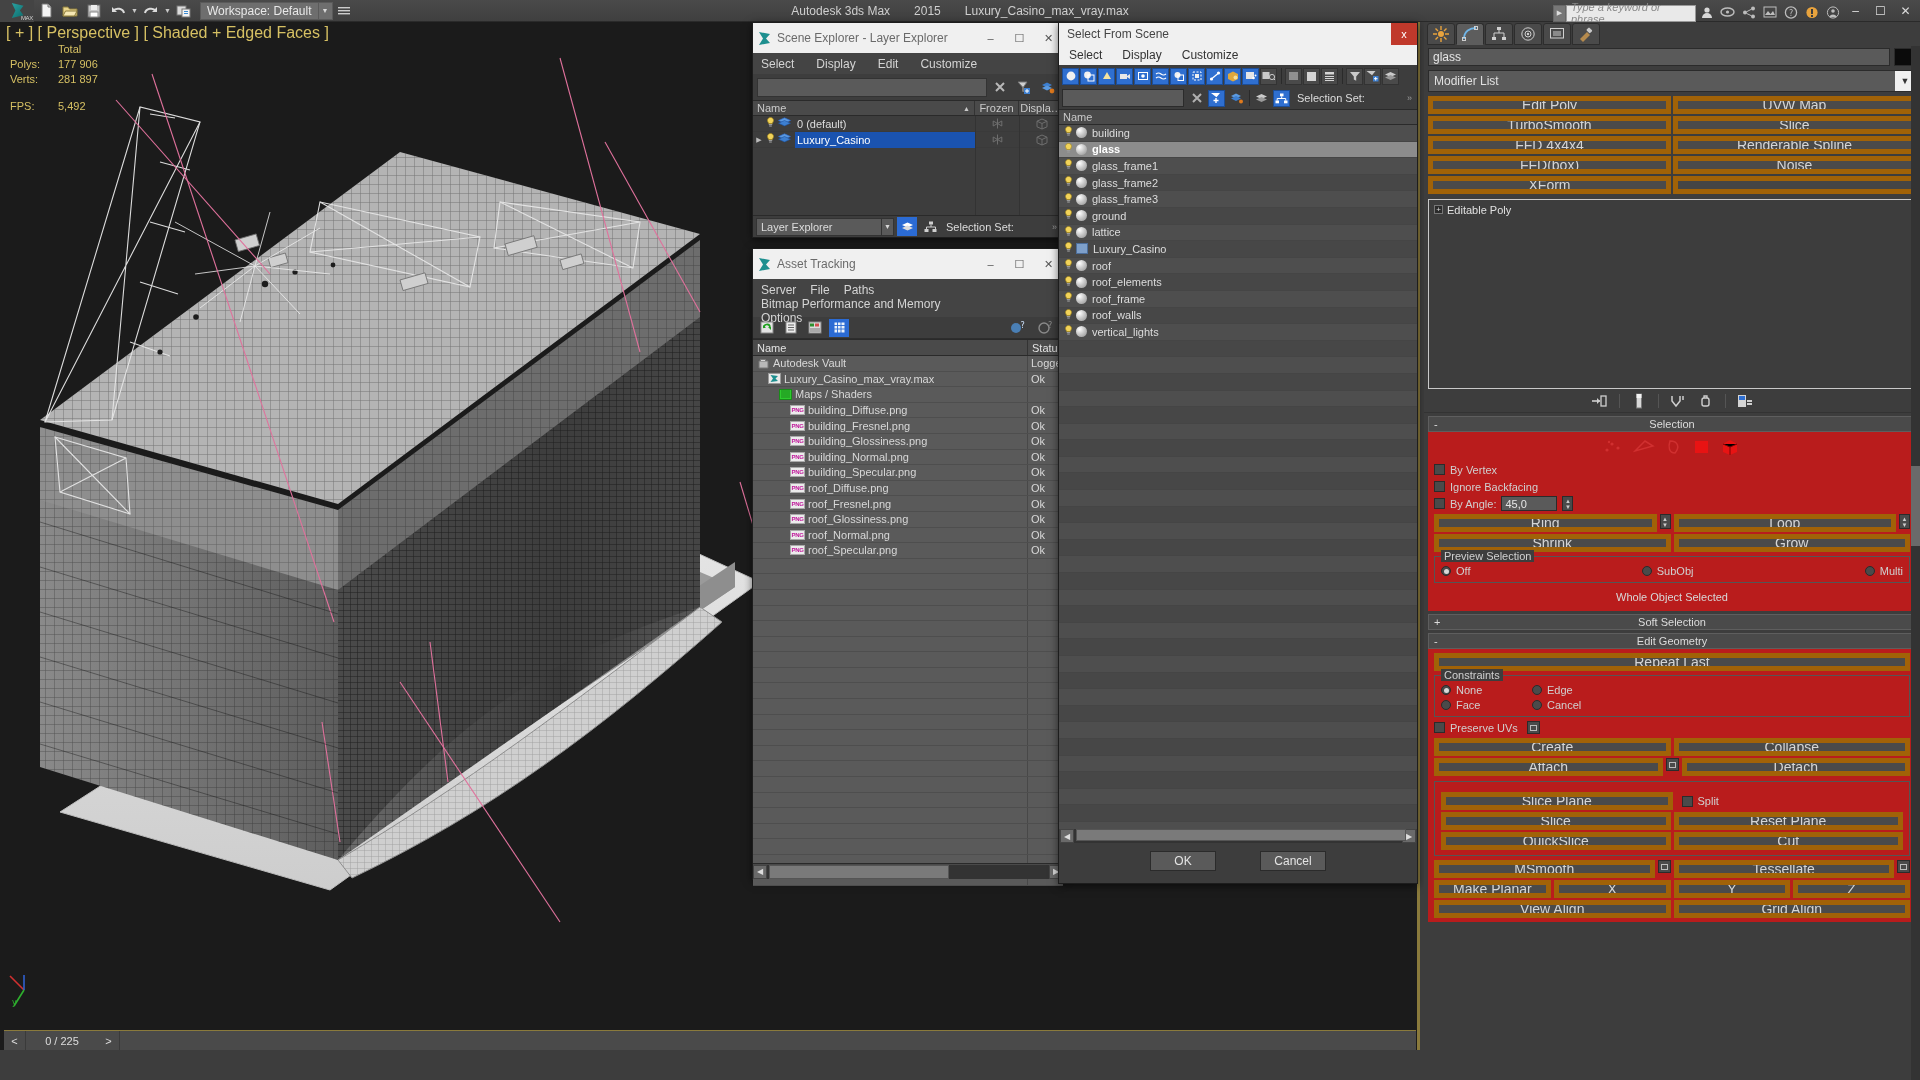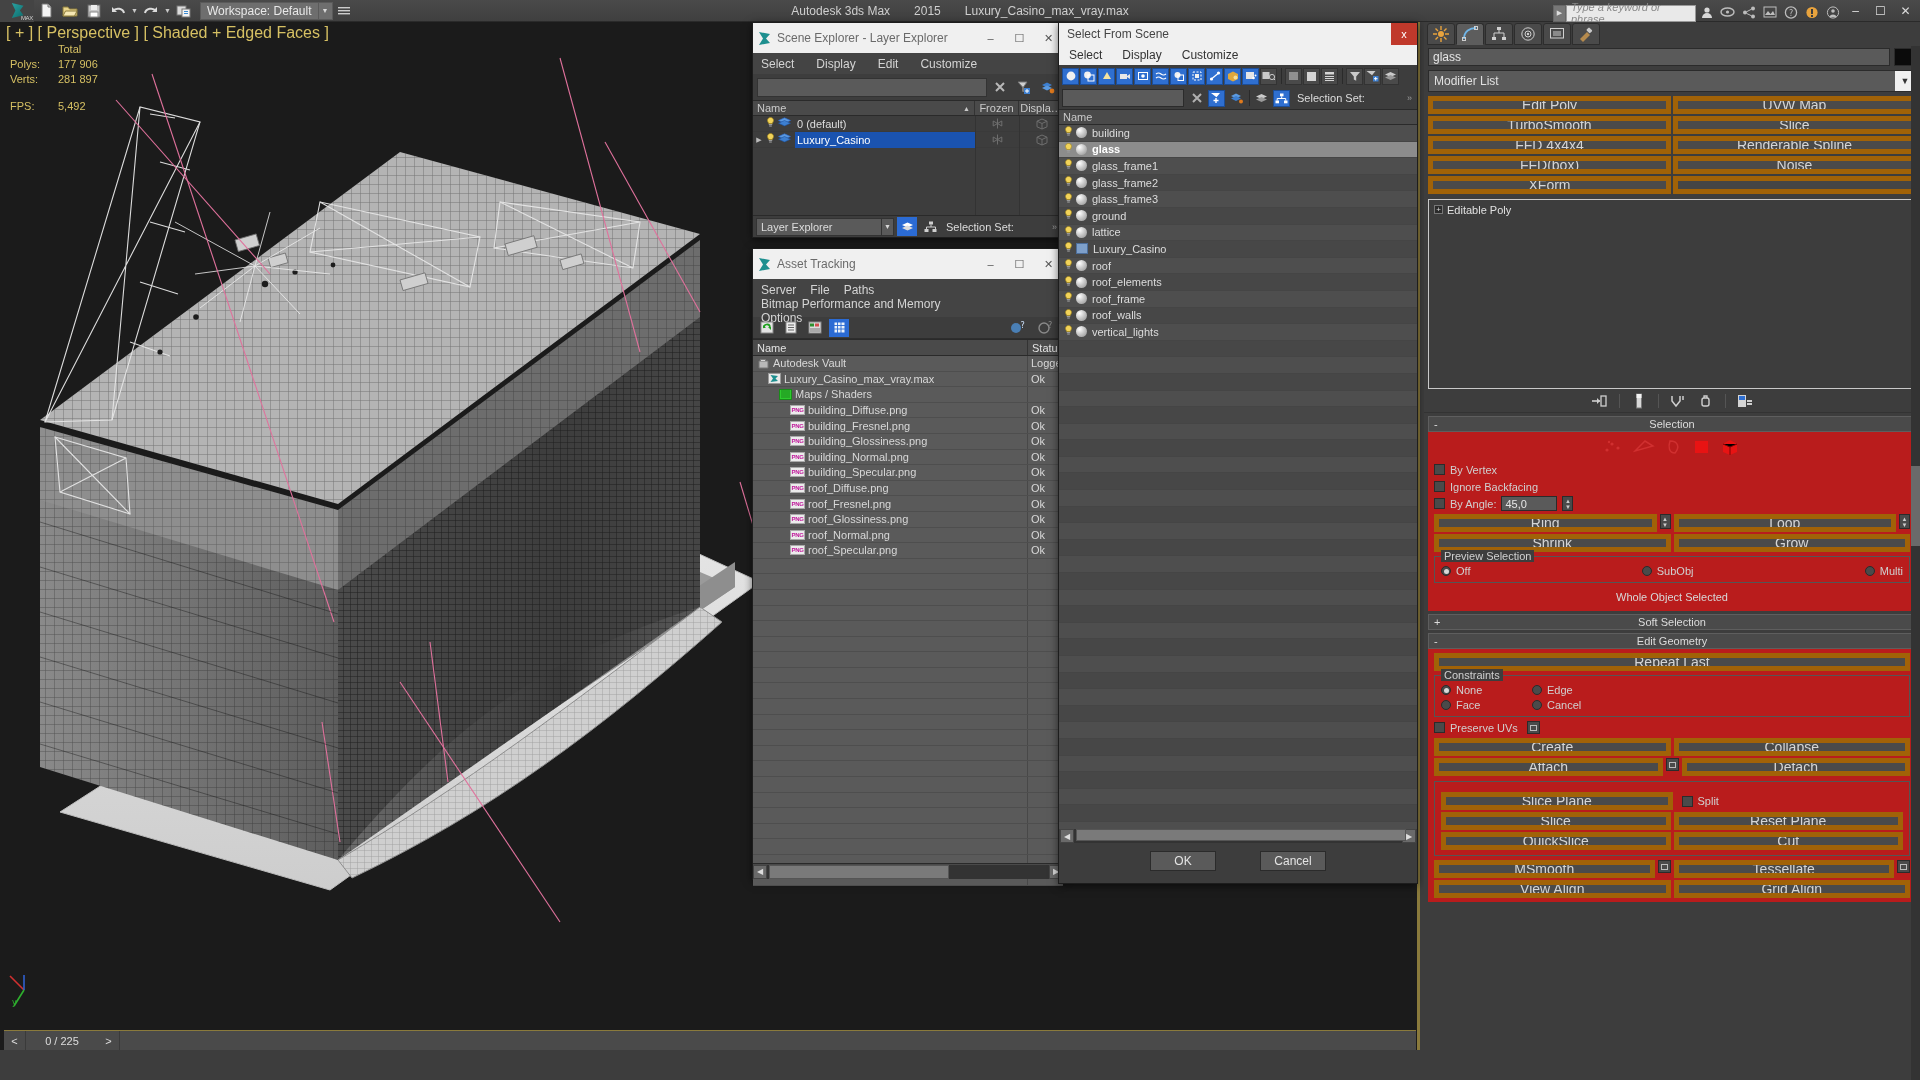--- a/index.html
+++ b/index.html
@@ -1546,20 +1546,26 @@
         <div class="mbtn">MSmooth</div>
         <div class="smbox">
               <i></i>
             </div>
         <div class="mbtn">Tessellate</div>
         <div class="smbox">
               <i></i>
             </div>
       </div>
 
+      <div class="btnrow">
+        <div class="mbtn">Make Planar</div>
+        <div class="mbtn xyzbtn">X</div>
+        <div class="mbtn xyzbtn">Y</div>
+        <div class="mbtn xyzbtn">Z</div>
+      </div>
 
       <div class="btnrow">
         <div class="mbtn">View Align</div>
         <div class="mbtn">Grid Align</div>
       </div>
     </div>
   </div>
 
   <div class="cp-scrollbar">
     <div class="cp-thumb"></div>

